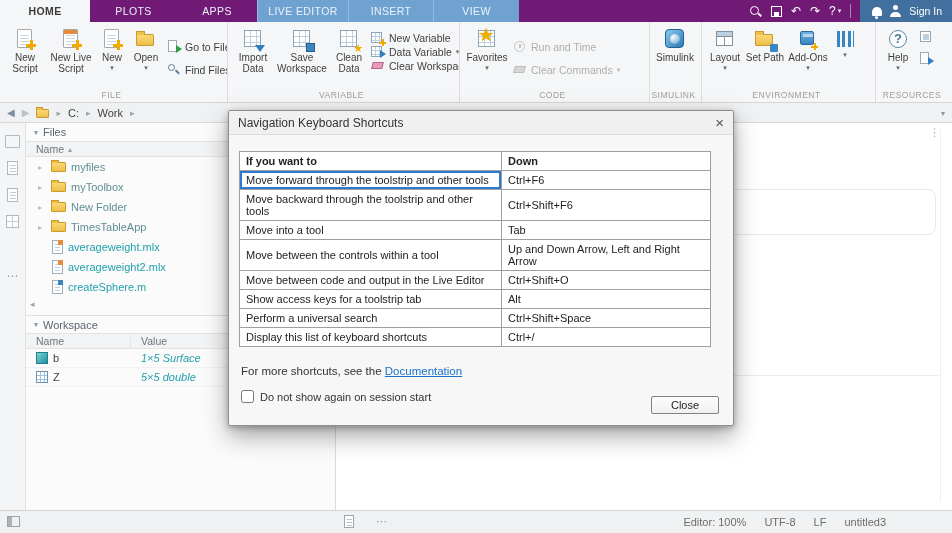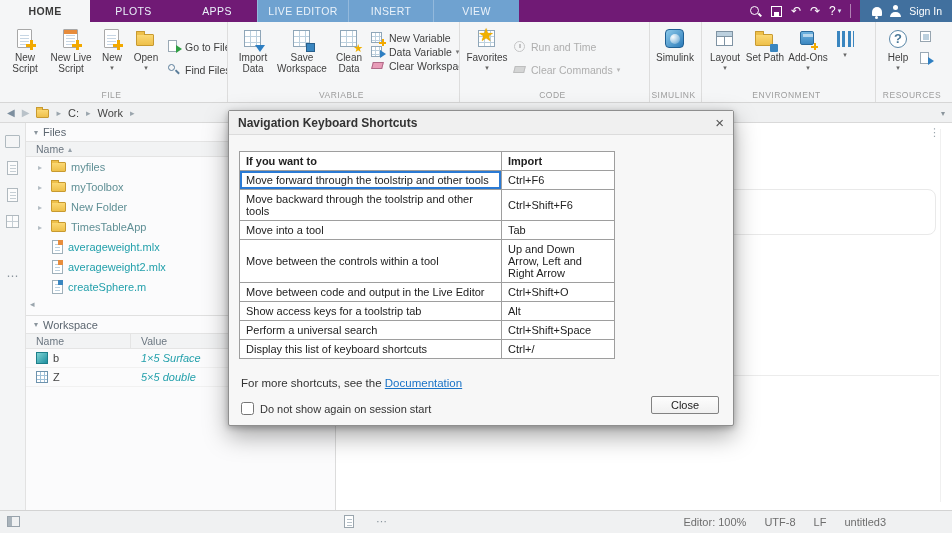--- a/index.html
+++ b/index.html
@@ -138,23 +138,23 @@
 
   .content{position:absolute;left:336px;top:0;right:0;bottom:0;background:#fff}
   .content-menu{position:absolute;right:12px;top:3px;color:#9aa5ad;font-size:11px;cursor:default}
   .ghost-box{position:absolute;left:10px;top:66px;right:16px;height:46px;border:1px solid #e9e9e9;border-radius:8px}
   .ghost-hline{position:absolute;left:0;right:13px;top:252px;height:1px;background:#ececec}
   .ghost-vscroll{position:absolute;right:11px;top:6px;bottom:8px;width:1px;background:#f0f0f0}
 
   
   .dialog{position:absolute;left:228px;top:110px;width:506px;height:316px;background:#f7f7f7;border:1px solid #8f8f8f;border-radius:2px;box-shadow:0 10px 24px rgba(0,0,0,.35),0 2px 6px rgba(0,0,0,.25);z-index:50}
   .dlg-titlebar{height:24px;background:#f0f0f0;border-bottom:1px solid #dcdcdc;display:flex;align-items:center;padding:0 9px}
-  .dlg-title{font-size:12px;font-weight:bold;color:#333}
+  .dlg-title{font-size:12px;font-weight:normal;color:#333}
   .dlg-x{margin-left:auto;font-size:15px;color:#555;cursor:default;line-height:15px}
-  .dlg-table{border-collapse:collapse;margin:16px 0 0 10px;width:376px;font-size:11px;background:#fff;border:1px solid #767676}
+  .dlg-table{border-collapse:collapse;margin:16px 0 0 10px;width:472px;font-size:11px;background:#fff;border:1px solid #767676}
   .dlg-table th,.dlg-table td{border:1px solid #9e9e9e;padding:3px 6px;text-align:left;color:#222}
   .dlg-table th{font-weight:bold;height:15px}
   .dlg-table td{height:12px}
   .focus-cell{box-shadow:inset 0 0 0 2px #2a7ad4}
   .dlg-more{margin:18px 0 0 12px;font-size:11.5px;color:#333}
   .dlg-more a{color:#1a73c7;text-decoration:underline;cursor:pointer}
   .dlg-checkrow{margin:13px 0 0 12px;display:flex;align-items:center;gap:6px;font-size:11px;color:#333}
   .dlg-checkrow input{width:13px;height:13px;margin:0}
   .dlg-close-btn{position:absolute;right:14px;bottom:11px;width:68px;height:18px;border:1px solid #828282;background:linear-gradient(#fdfdfd,#f0f0f0);border-radius:2px;font-size:11px;font-family:"Liberation Sans",sans-serif;color:#222;cursor:pointer}
 
@@ -517,21 +517,21 @@
   <div class="dialog">
     <div class="dlg-titlebar">
       <span class="dlg-title">Navigation Keyboard Shortcuts</span>
       <span class="dlg-x">×</span>
     </div>
 
     <table class="dlg-table">
       <thead>
         <tr>
           <th style="width:262px">If you want to</th>
-          <th>Import</th>
+          <th>Down</th>
         </tr>
       </thead>
       <tbody>
         <tr>
           <td class="focus-cell">Move forward through the toolstrip and other tools</td>
           <td>Ctrl+F6</td>
         </tr>
         <tr>
           <td>Move backward through the toolstrip and other tools</td>
           <td>Ctrl+Shift+F6</td>

